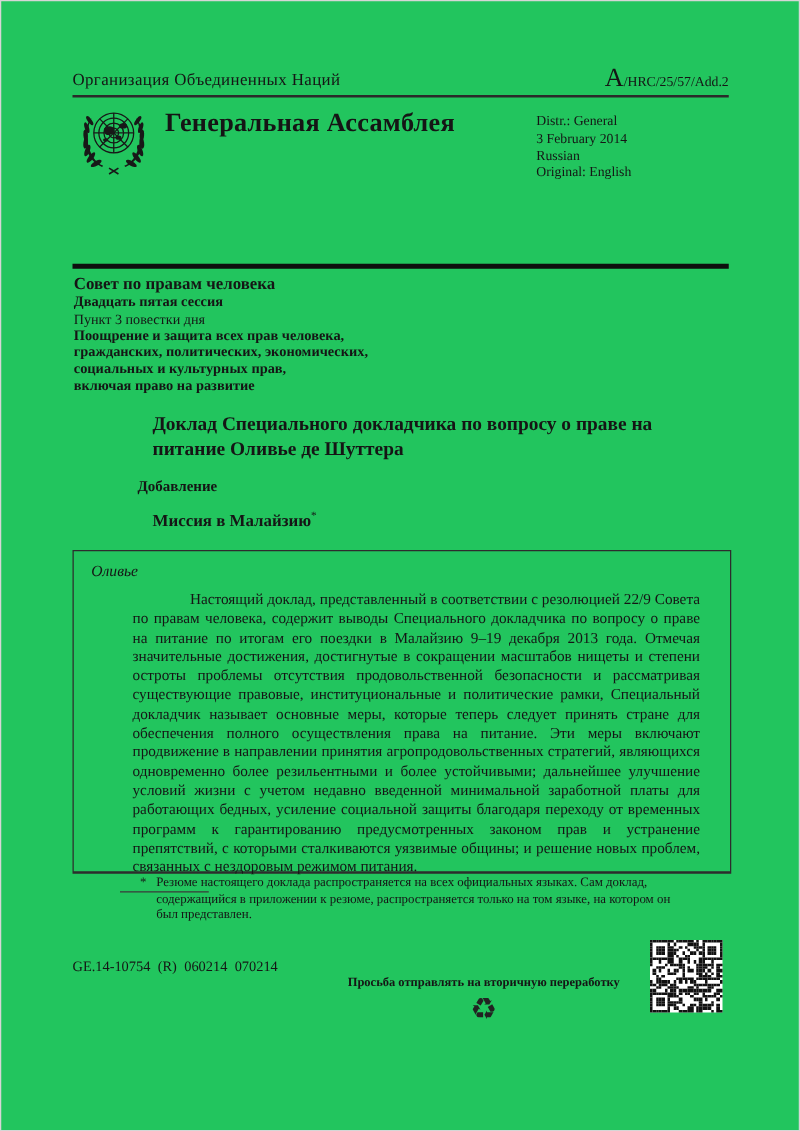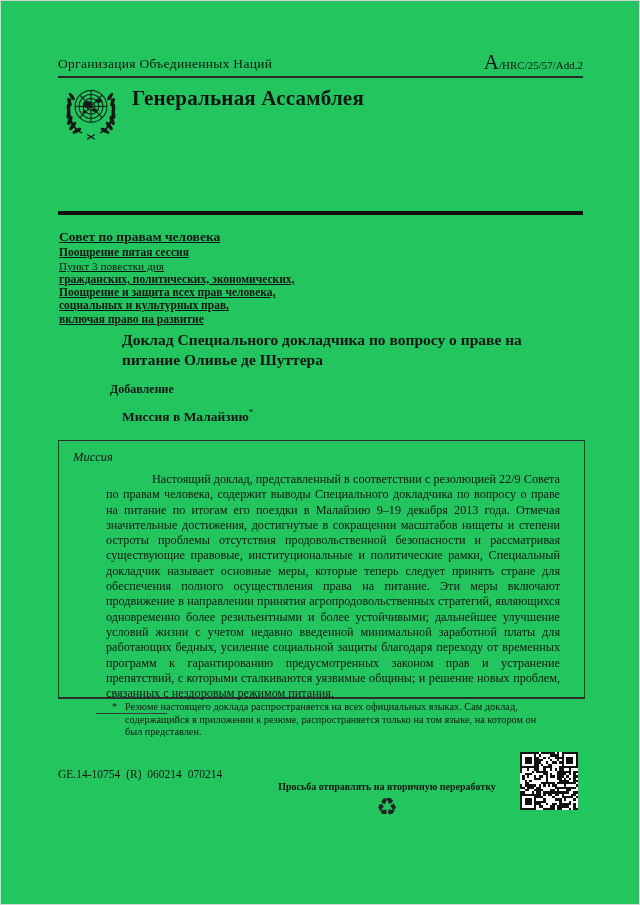--- a/index.html
+++ b/index.html
@@ -15,21 +15,21 @@
   .header-rule{left:57px;right:56px;top:75px;height:2px;background:#2a2a2a;}
 
   
   .emblem{left:60px;top:82px;}
   .masthead-title{left:131px;top:85px;font-size:21px;font-weight:700;letter-spacing:.2px;}
   .distr-block{left:428px;top:90px;font-size:11px;line-height:13.8px;}
 
   .black-bar{left:57px;right:56px;top:210px;height:4px;background:#0e0e0e;}
 
   
-  .session{left:58px;top:229px;line-height:13.3px;text-decoration:underline;}
+  .session{left:58px;top:219px;line-height:13.3px;}
   .committee{font-size:13.5px;font-weight:700;margin-bottom:3px;}
   .session-number{font-size:11.5px;font-weight:700;}
   .agenda-item{font-size:11.3px;}
   .agenda-line{font-size:11.5px;font-weight:700;}
 
   
   .report-title{left:121px;top:329px;width:442px;font-size:15.5px;font-weight:700;line-height:19.5px;}
   .addendum{left:109px;top:381px;font-size:12px;font-weight:700;}
   .mission{left:121px;top:406px;font-size:13.5px;font-weight:700;}
   .mission sup{font-size:9px;font-weight:400;}
@@ -100,39 +100,45 @@
         <ellipse cx="17" cy="50" rx="5.2" ry="2" transform="rotate(-30 17 50)"></ellipse>
         <path d="M22 53 Q10 48 7 32 Q6 20 13 11 Q8 22 10 33 Q13 48 23 52 Z"></path>
       </g>
       <use href="#wreathL" transform="translate(64,0) scale(-1,1)"></use>
       <g stroke="#181818" stroke-width="1.4" fill="none">
         <path d="M28 54 L36 59 M36 54 L28 59"></path>
       </g>
     </svg>
   </div>
   <div class="abs masthead-title">Генеральная Ассамблея</div>
+  <div class="abs distr-block">
+    <div>Distr.: General</div>
+    <div>3 February 2014</div>
+    <div>Russian</div>
+    <div>Original: English</div>
+  </div>
 
   <div class="abs black-bar"></div>
 
   <div class="abs session">
     <div class="committee">Совет по правам человека</div>
-    <div class="session-number">Поощрение пятая сессия</div>
+    <div class="session-number">Двадцать пятая сессия</div>
     <div class="agenda-item">Пункт 3 повестки дня</div>
+    <div class="agenda-line">Поощрение и защита всех прав человека,</div>
     <div class="agenda-line">гражданских, политических, экономических,</div>
-    <div class="agenda-line">Поощрение и защита всех прав человека,</div>
     <div class="agenda-line">социальных и культурных прав,</div>
     <div class="agenda-line">включая право на развитие</div>
   </div>
 
   <div class="abs report-title">Доклад Специального докладчика по вопросу о праве на питание Оливье де Шуттера</div>
   <div class="abs addendum">Добавление</div>
   <div class="abs mission"><span>Миссия в Малайзию</span><sup>*</sup></div>
 
   <div class="abs summary-box">
-    <div class="summary-heading">Миссия</div>
+    <div class="summary-heading">Оливье</div>
     <p class="summary-text">Настоящий доклад, представленный в соответствии с резолюцией 22/9 Совета по правам человека, содержит выводы Специального докладчика по вопросу о праве на питание по итогам его поездки в Малайзию 9–19 декабря 2013 года. Отмечая значительные достижения, достигнутые в сокращении масштабов нищеты и степени остроты проблемы отсутствия продовольственной безопасности и рассматривая существующие правовые, институциональные и политические рамки, Специальный докладчик называет основные меры, которые теперь следует принять стране для обеспечения полного осуществления права на питание. Эти меры включают продвижение в направлении принятия агропродовольственных стратегий, являющихся одновременно более резильентными и более устойчивыми; дальнейшее улучшение условий жизни с учетом недавно введенной минимальной заработной платы для работающих бедных, усиление социальной защиты благодаря переходу от временных программ к гарантированию предусмотренных законом прав и устранение препятствий, с которыми сталкиваются уязвимые общины; и решение новых проблем, связанных с нездоровым режимом питания.</p>
   </div>
 
   <div class="abs footnote-rule"></div>
   <div class="abs footnote">
     <p><span class="fn-marker">*</span><span>Резюме настоящего доклада распространяется на всех официальных языках. Сам доклад, содержащийся в приложении к резюме, распространяется только на том языке, на котором он был представлен.</span></p>
   </div>
 
   <div class="abs ge-line">GE.14-10754 (R) 060214 070214</div>
   <div class="abs recycle-line">

